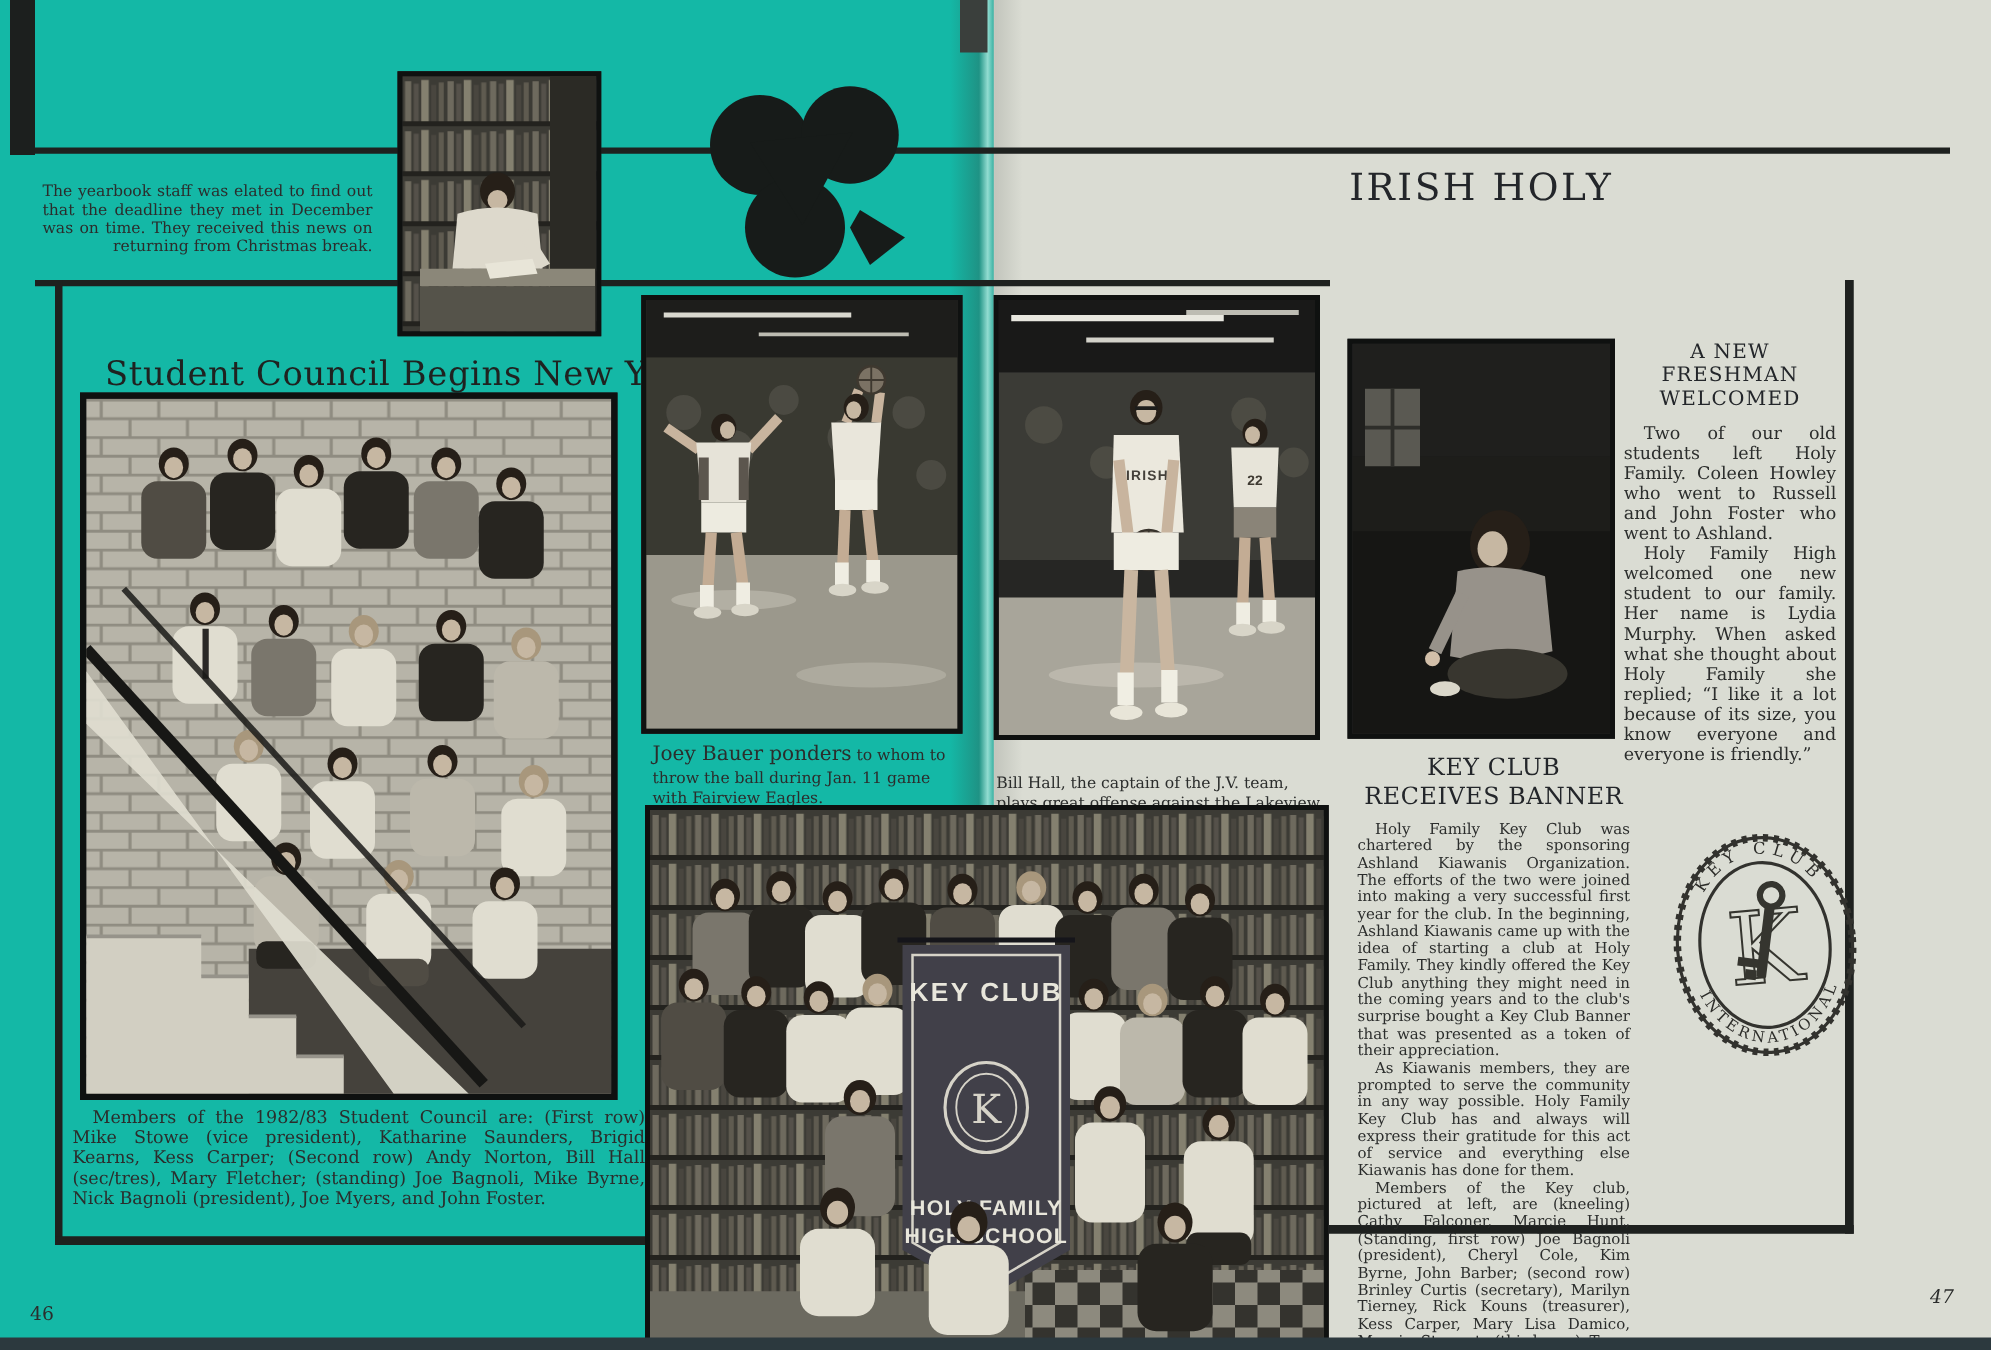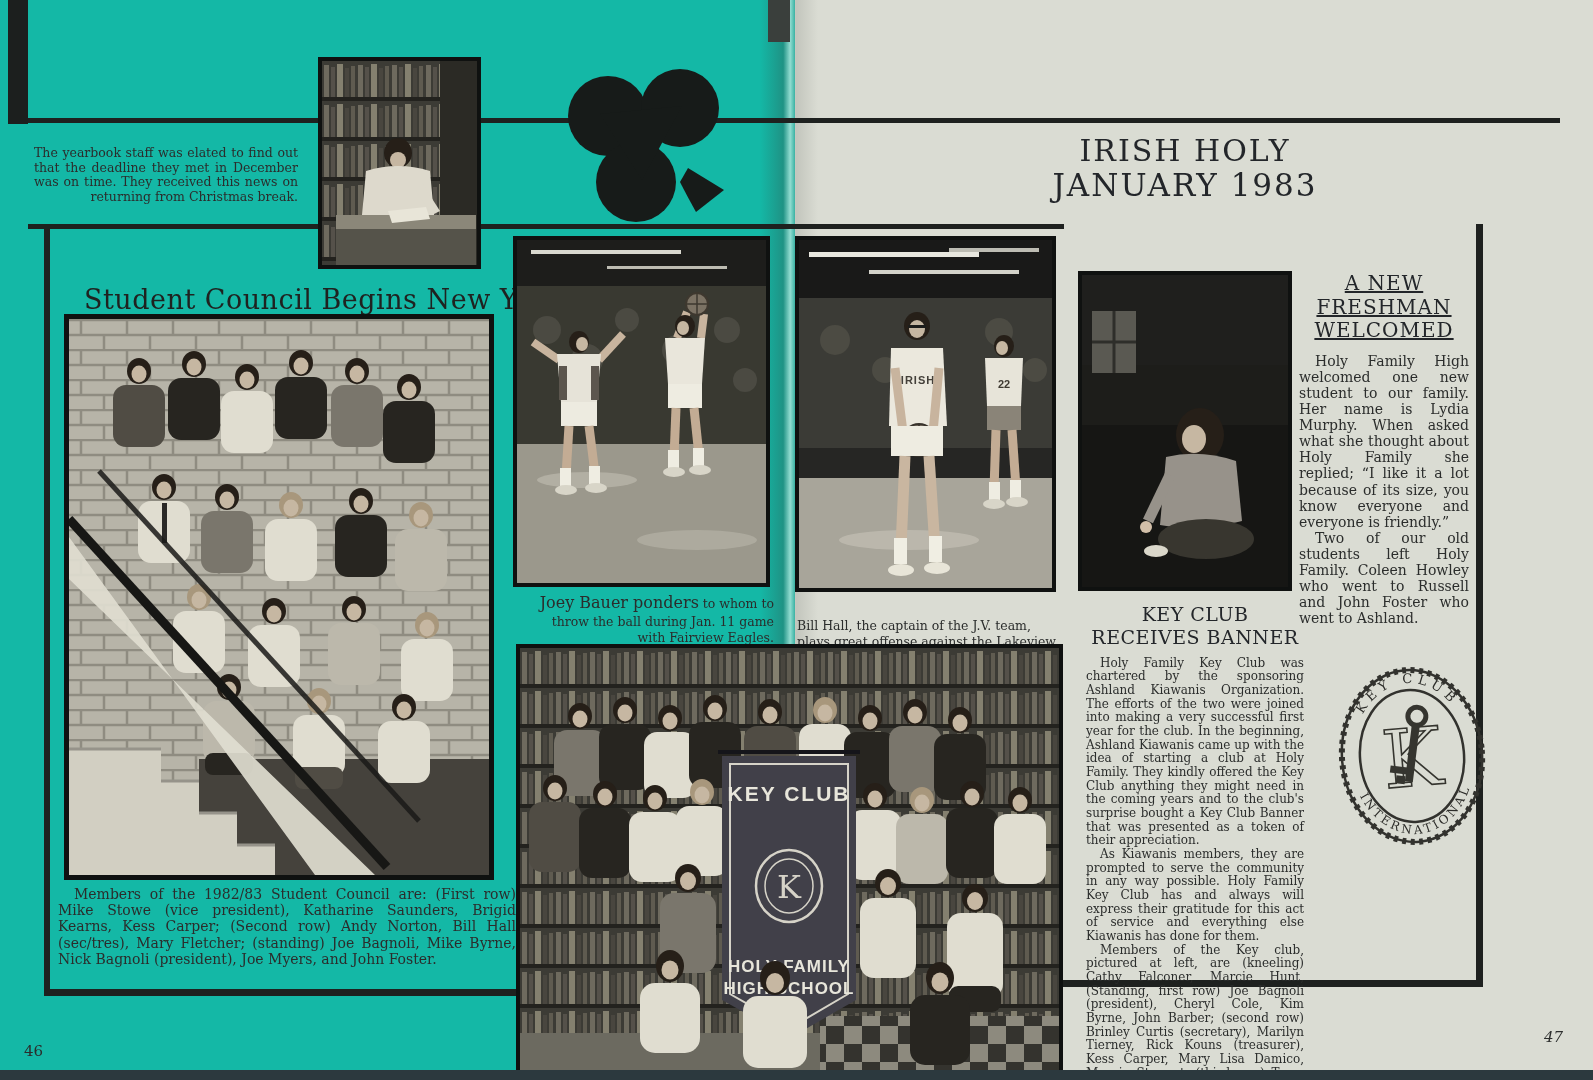--- a/index.html
+++ b/index.html
@@ -84,21 +84,20 @@
       <circle cx="68" cy="64" r="40"></circle>
       <circle cx="140" cy="56" r="39"></circle>
       <circle cx="96" cy="130" r="40"></circle>
       <polygon points="60,62 142,54 102,128"></polygon>
       <path d="M148,116 L184,138 L156,160 Q146,142 140,130 Z"></path>
     </g>
   </svg>
 
   <div class="abs" style="left:1015px;top:134px;width:340px;text-align:center;color:#23262a;letter-spacing:2px;line-height:1.12;">
     <div style="font-size:30px;">IRISH HOLY</div>
-    <div style="font-size:31px;">JANUARY 1983</div>
   </div>
 
   <div class="abs" style="left:84px;top:284px;font-size:27px;color:#1f2220;letter-spacing:0.5px;">Student Council Begins New Year</div>
 
   <div class="abs photo" style="left:64px;top:314px;width:430px;height:566px;border-width:5px;">
     <svg width="420" height="556" viewBox="0 0 420 556">
       <rect width="420" height="556" fill="url(#brick)"></rect>
       <rect x="130" y="440" width="290" height="116" fill="#45423c"></rect>
 
       <g>
@@ -257,21 +256,21 @@
         <line x1="-9" y1="68" x2="-11" y2="118" stroke="#c3ac94" stroke-width="9"></line>
         <line x1="9" y1="68" x2="14" y2="116" stroke="#c3ac94" stroke-width="9"></line>
         <rect x="-17" y="110" width="11" height="18" fill="#efede2"></rect>
           <rect x="8" y="108" width="11" height="18" fill="#efede2"></rect>
         <ellipse cx="-11" cy="132" rx="11" ry="5" fill="#d8d5c8"></ellipse>
           <ellipse cx="15" cy="130" rx="11" ry="5" fill="#d8d5c8"></ellipse>
       </g>
     </svg>
   </div>
 
-  <div class="abs" style="left:522px;top:593px;width:252px;text-align:right;font-size:12.5px;line-height:1.3;">
+  <div class="abs" style="left:522px;top:593px;width:252px;text-align:left;font-size:12.5px;line-height:1.3;">
     <span style="font-size:16px;">Joey Bauer ponders</span><span> to whom to throw the ball during Jan. 11 game with Fairview Eagles.</span>
   </div>
 
   <div class="abs photo" style="left:795px;top:236px;width:261px;height:356px;">
     <svg width="253" height="348" viewBox="0 0 253 348">
       <rect width="253" height="348" fill="#262624"></rect>
       <rect width="253" height="58" fill="#191918"></rect>
       <rect x="10" y="12" width="170" height="5" fill="#e8e7df"></rect>
       <rect x="70" y="30" width="150" height="4" fill="#d3d2c9"></rect>
       <rect x="150" y="8" width="90" height="4" fill="#bdbcb3"></rect>
@@ -335,28 +334,28 @@
         <path d="M-34,22 Q0,14 36,26 L42,86 Q-2,98 -40,90 Z" fill="#97928a"></path>
         <line x1="-30" y1="40" x2="-52" y2="86" stroke="#97928a" stroke-width="11"></line>
         <circle cx="-54" cy="92" r="6" fill="#d2bfa9"></circle>
         <ellipse cx="6" cy="104" rx="48" ry="20" fill="#38362f"></ellipse>
         <ellipse cx="-44" cy="116" rx="12" ry="6" fill="#dad7ca"></ellipse>
       </g>
     </svg>
   </div>
 
   <div class="abs" style="left:1299px;top:272px;width:170px;">
-    <div style="text-align:center;font-size:20px;line-height:1.18;letter-spacing:1px;color:#23262a;margin-bottom:10px;text-decoration:underline;">
+    <div style="text-align:center;font-size:16px;line-height:1.18;letter-spacing:1px;color:#23262a;margin-bottom:10px;">
       <div>A NEW</div>
       <div>FRESHMAN</div>
       <div>WELCOMED</div>
     </div>
     <div class="just" style="font-size:14px;line-height:1.15;">
+      <p style="text-indent:16px;">Two of our old students left Holy Family. Coleen Howley who went to Russell and John Foster who went to Ashland.</p>
       <p style="text-indent:16px;">Holy Family High welcomed one new student to our family. Her name is Lydia Murphy. When asked what she thought about Holy Family she replied; “I like it a lot because of its size, you know everyone and everyone is friendly.”</p>
-      <p style="text-indent:16px;">Two of our old students left Holy Family. Coleen Howley who went to Russell and John Foster who went to Ashland.</p>
     </div>
   </div>
 
   <div class="abs" style="left:1086px;top:603px;width:218px;z-index:2;">
     <div style="text-align:center;font-size:19px;line-height:1.2;letter-spacing:0.5px;color:#23262a;margin-bottom:8px;">
       <div>KEY CLUB</div>
       <div>RECEIVES BANNER</div>
     </div>
     <div class="just" style="font-size:12px;line-height:1.14;">
       <p style="text-indent:14px;">Holy Family Key Club was chartered by the sponsoring Ashland Kiawanis Organization. The efforts of the two were joined into making a very successful first year for the club. In the beginning, Ashland Kiawanis came up with the idea of starting a club at Holy Family. They kindly offered the Key Club anything they might need in the coming years and to the club's surprise bought a Key Club Banner that was presented as a token of their appreciation.</p>

